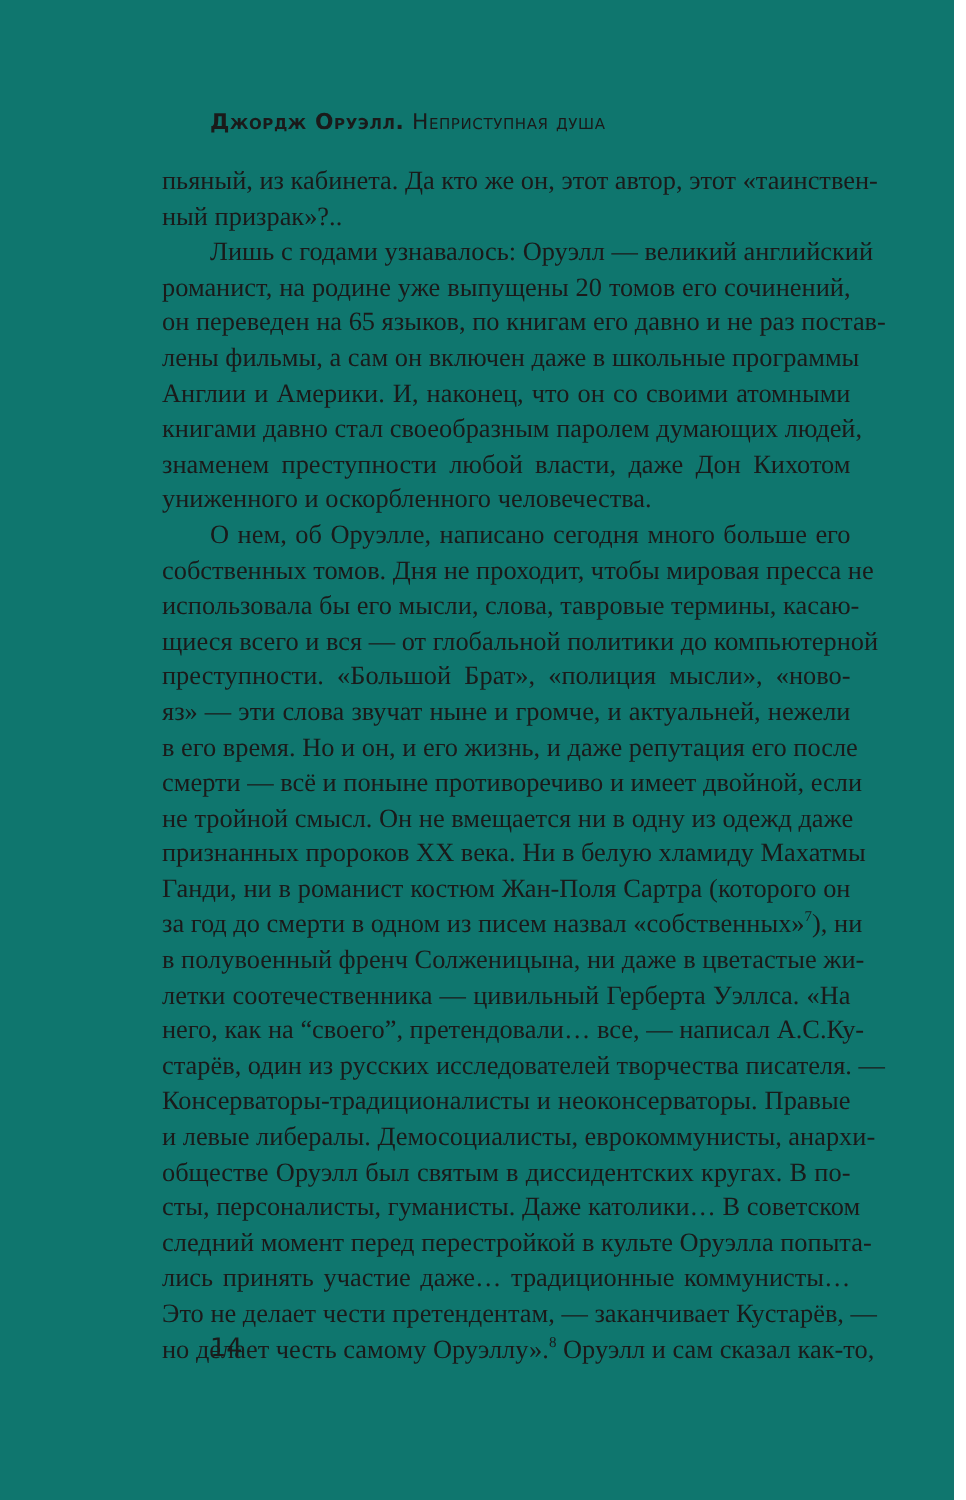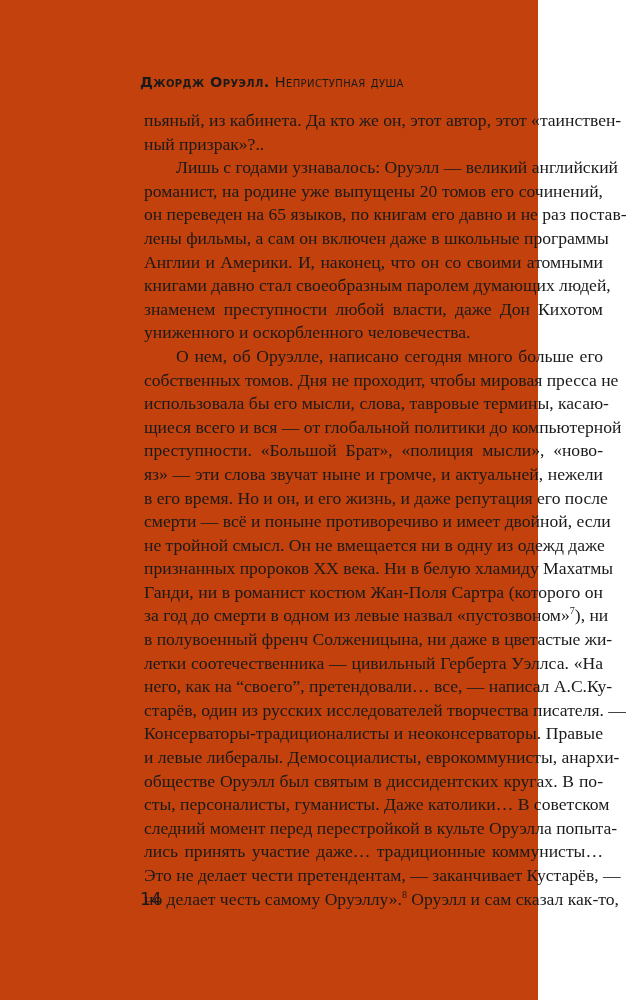--- a/index.html
+++ b/index.html
@@ -1,29 +1,29 @@
 <!DOCTYPE html>
 <html><head>
 <meta charset="utf-8">
 <style>
   html, body { margin: 0; padding: 0; background: #ffffff; }
   body { width: 644px; height: 1000px; position: relative; overflow: hidden; }
-  .page { position: absolute; left: 0; top: 0; width: 538px; height: 1000px; background: #c2410c; }
+  .page { position: absolute; left: 0; top: 0; width: 636px; height: 1000px; background: #0f766e; }
   .running-head {
     position: absolute; left: 140px; top: 74px;
     font-family: "DejaVu Sans", sans-serif;
     font-size: 14.5px; color: #1a1a1a; letter-spacing: 0.4px;
     white-space: nowrap;
   }
   .running-head .author { font-weight: bold; font-variant: small-caps; }
   .running-head .title { font-variant: small-caps; }
   .body-text {
     position: absolute; left: 108px; top: 109px; width: 459px;
     font-family: "Liberation Serif", serif;
-    font-size: 17.6px; line-height: 23.6px; color: #1a1a1a; margin-left: 36px;
+    font-size: 17.6px; line-height: 23.6px; color: #1a1a1a;
   }
   .line { display: block; white-space: nowrap; text-align: justify; text-align-last: justify; height: 23.6px; overflow: visible; }
   .line.last { text-align-last: left; }
   .line.indent { padding-left: 32px; }
   .page-number {
     position: absolute; left: 140px; top: 889px;
     font-family: "DejaVu Sans", sans-serif; font-weight: normal;
     font-size: 17px; color: #1a1a1a;
   }
   sup { font-size: 10px; line-height: 0; vertical-align: 7px; }
@@ -52,21 +52,21 @@
       <span class="line"><span>собственных томов. Дня не проходит, чтобы мировая пресса не</span></span>
       <span class="line"><span>использовала бы его мысли, слова, тавровые термины, касаю-</span></span>
       <span class="line"><span>щиеся всего и вся — от глобальной политики до компьютерной</span></span>
       <span class="line"><span>преступности. «Большой Брат», «полиция мысли», «ново-</span></span>
       <span class="line"><span>яз» — эти слова звучат ныне и громче, и актуальней, нежели</span></span>
       <span class="line"><span>в его время. Но и он, и его жизнь, и даже репутация его после</span></span>
       <span class="line"><span>смерти — всё и поныне противоречиво и имеет двойной, если</span></span>
       <span class="line"><span>не тройной смысл. Он не вмещается ни в одну из одежд даже</span></span>
       <span class="line"><span>признанных пророков XX века. Ни в белую хламиду Махатмы</span></span>
       <span class="line"><span>Ганди, ни в романист костюм Жан-Поля Сартра (которого он</span></span>
-      <span class="line"><span>за год до смерти в одном из левые назвал «пустозвоном»</span><sup>7</sup><span style="white-space: pre;">), ни</span></span>
+      <span class="line"><span>за год до смерти в одном из писем назвал «собственных»</span><sup>7</sup><span style="white-space: pre;">), ни</span></span>
       <span class="line"><span>в полувоенный френч Солженицына, ни даже в цветастые жи-</span></span>
       <span class="line"><span>летки соотечественника — цивильный Герберта Уэллса. «На</span></span>
       <span class="line"><span>него, как на “своего”, претендовали… все, — написал А.С.Ку-</span></span>
       <span class="line"><span>старёв, один из русских исследователей творчества писателя. —</span></span>
       <span class="line"><span>Консерваторы-традиционалисты и неоконсерваторы. Правые</span></span>
       <span class="line"><span>и левые либералы. Демосоциалисты, еврокоммунисты, анархи-</span></span>
       <span class="line"><span>обществе Оруэлл был святым в диссидентских кругах. В по-</span></span>
       <span class="line"><span>сты, персоналисты, гуманисты. Даже католики… В советском</span></span>
       <span class="line"><span>следний момент перед перестройкой в культе Оруэлла попыта-</span></span>
       <span class="line"><span>лись принять участие даже… традиционные коммунисты…</span></span>

